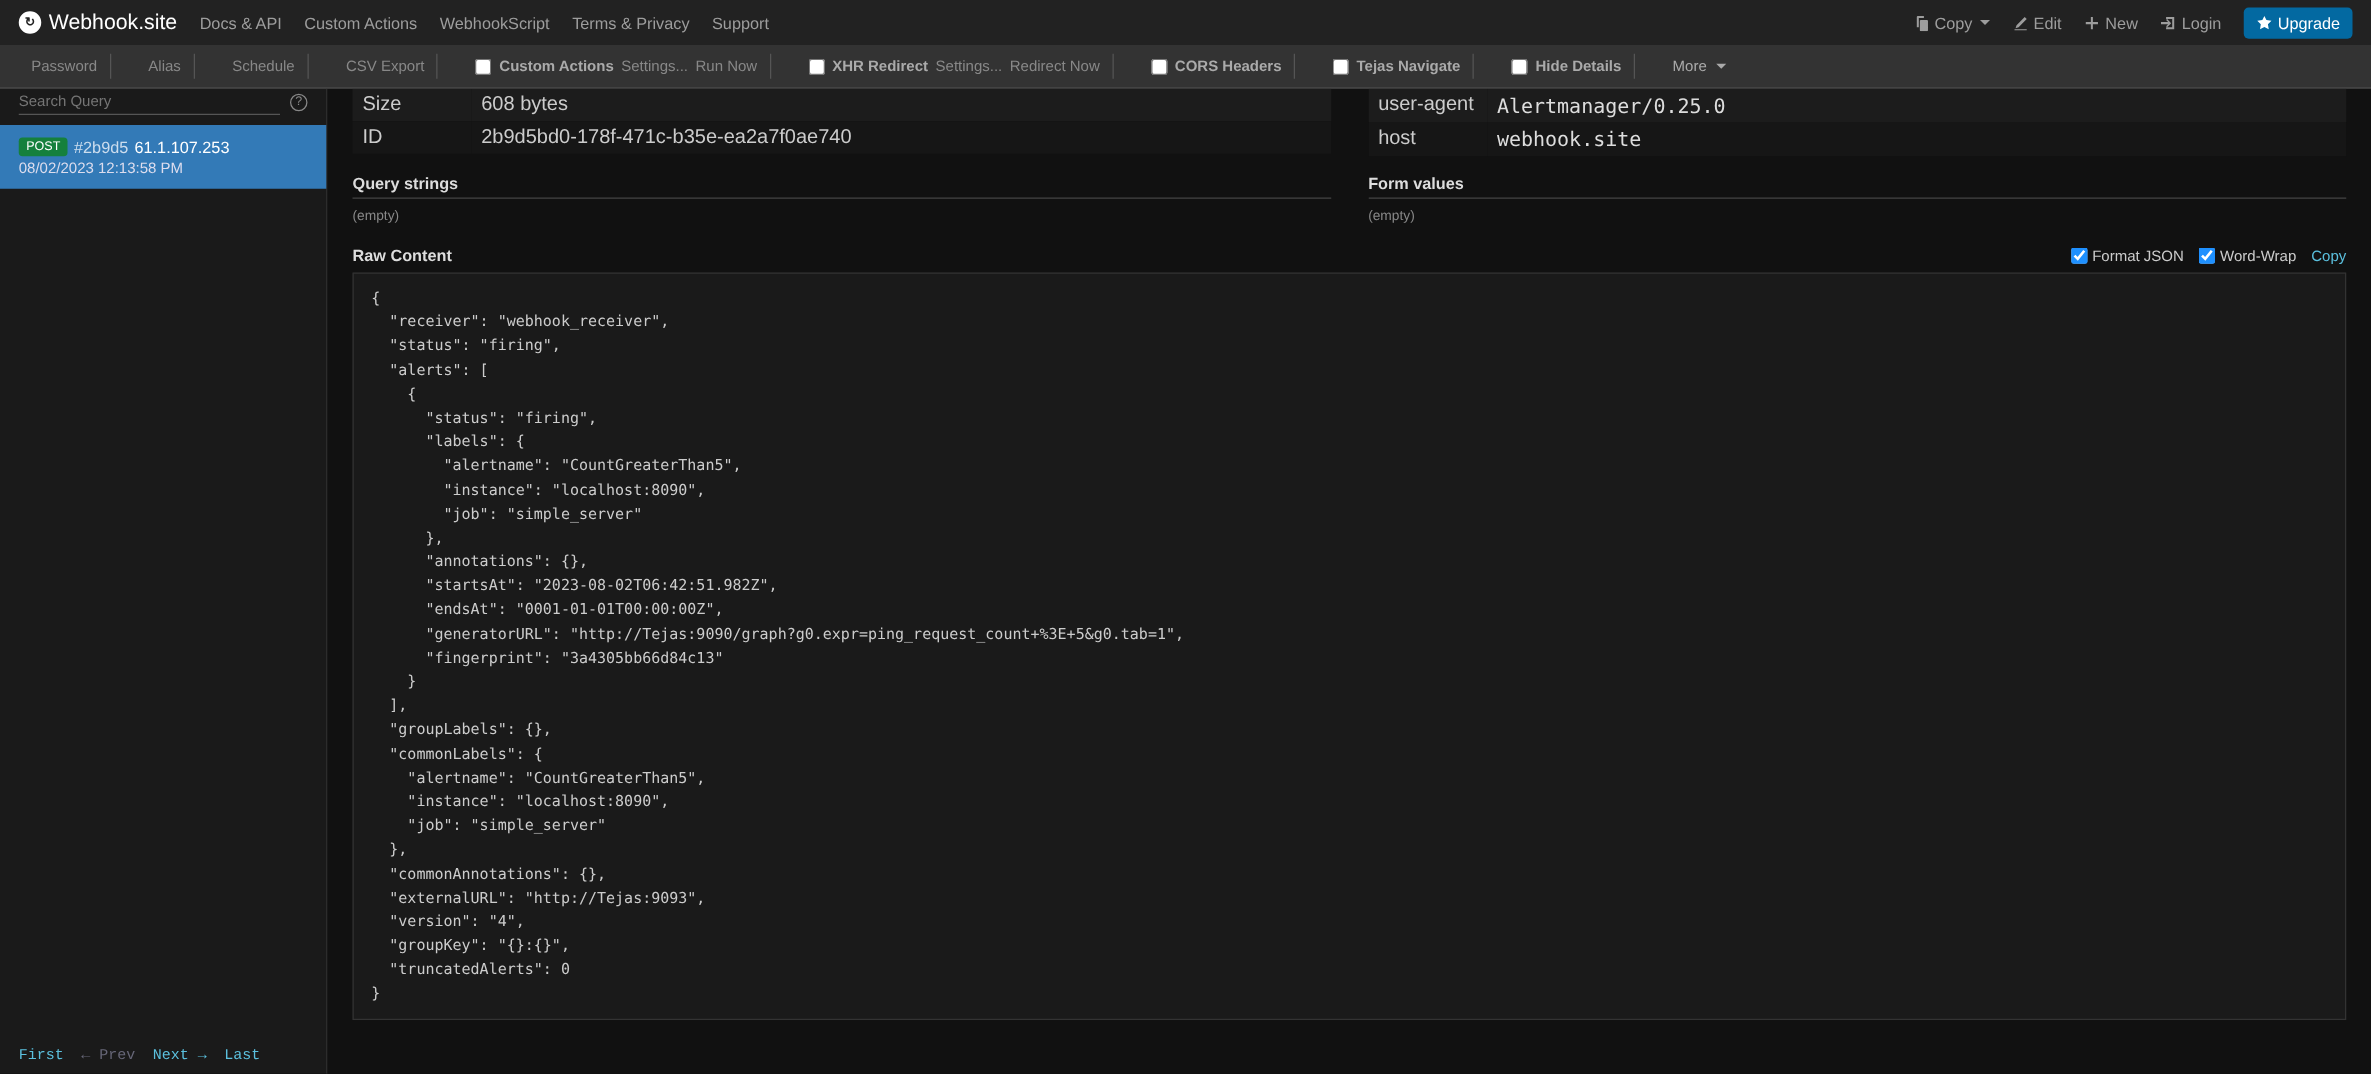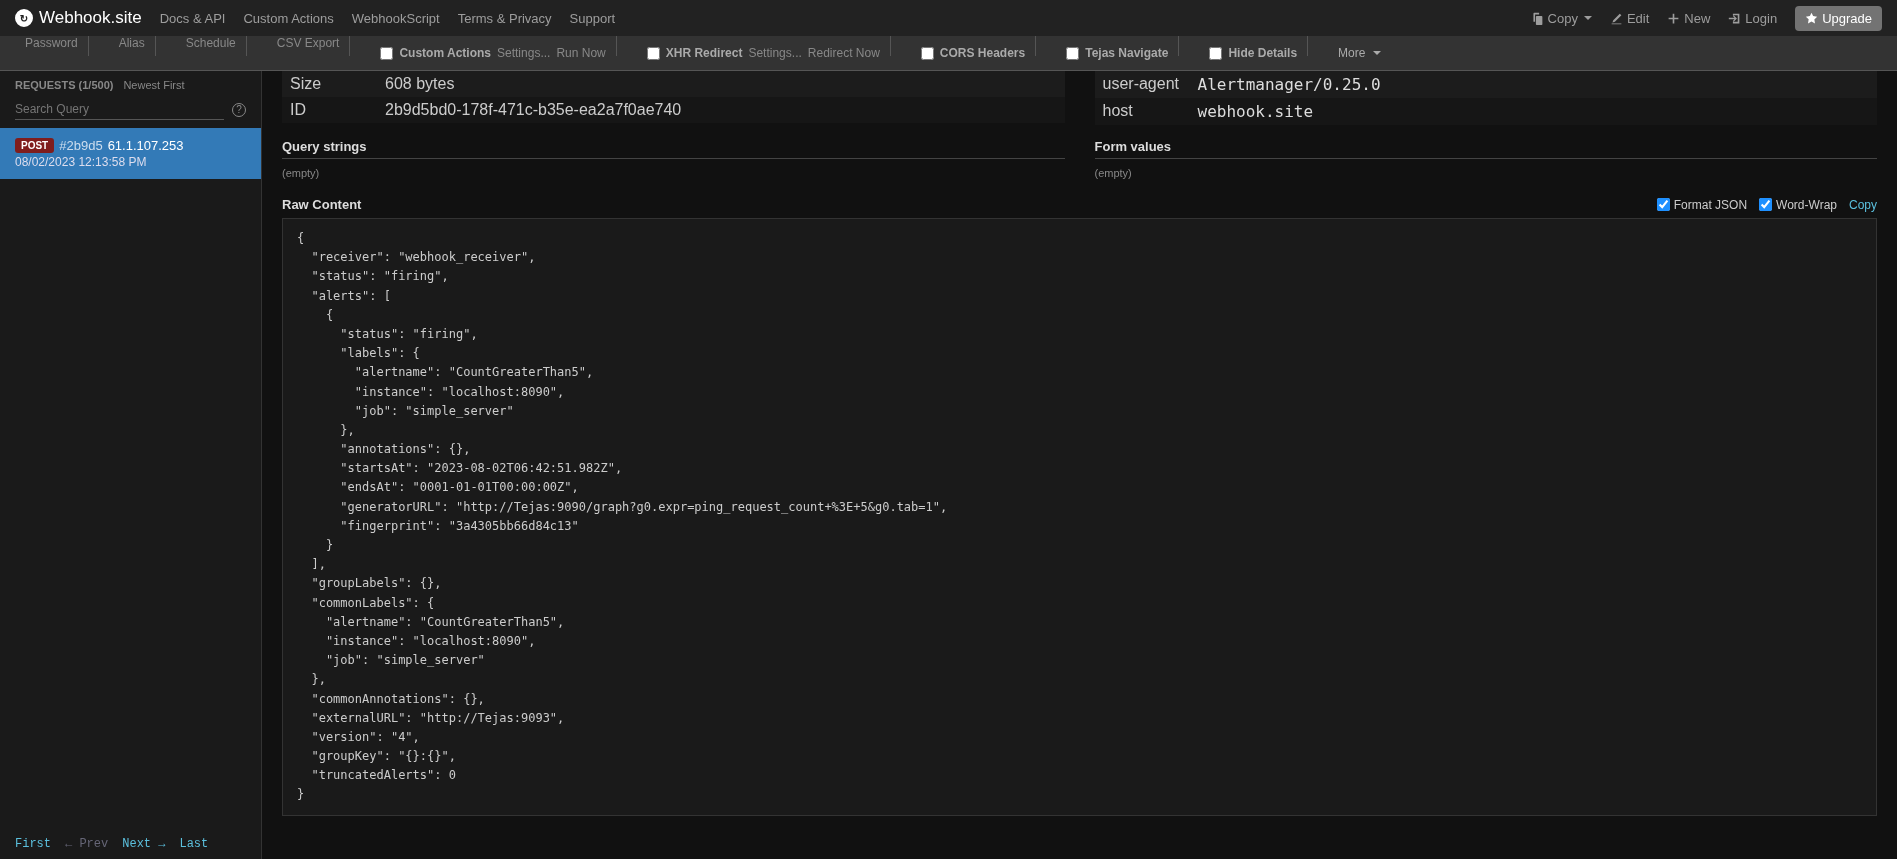--- a/index.html
+++ b/index.html
@@ -28,29 +28,29 @@
   color: #fff; font-size: 17px; font-weight: 500;
 }
 .brand-icon {
   width: 18px; height: 18px; border: 2px solid #fff; border-radius: 50%;
   display: flex; align-items: center; justify-content: center;
   font-size: 10px; font-weight: bold; background: #fff; color: #222;
 }
 .nav-link { color: #9d9d9d; font-size: 13px; cursor: pointer; }
 .nav-btn { color: #9d9d9d; display: flex; align-items: center; gap: 4px; cursor: pointer; }
 .btn-upgrade {
-  background: #737373; color: #fff; padding: 5px 10px; border-radius: 4px;
+  background: #0369a1; color: #fff; padding: 5px 10px; border-radius: 4px;
   display: flex; align-items: center; gap: 4px; font-size: 13px;
 }
 .caret { display: inline-block; width: 0; height: 0; border-left: 4px solid transparent; border-right: 4px solid transparent; border-top: 4px solid currentColor; margin-left: 2px; }
 
 .subbar {
   background: #333;
   height: 35px;
-  display: flex; 
+  display: flex; align-items: center;
   padding: 0 15px;
   border-bottom: 1px solid #555;
   gap: 0;
 }
 .subbar > * { padding: 0 10px; }
 .subbar a { color: #888; font-size: 12px; }
 .sub-sep { border-left: 1px solid #555; height: 20px; }
 .sub-item { display: flex; align-items: center; gap: 6px; font-size: 12px; color: #aaa; }
 .sub-item input[type=checkbox] { accent-color: #555; }
 
@@ -75,21 +75,21 @@
 .help-icon {
   width: 14px; height: 14px; border: 1px solid #888; border-radius: 50%;
   display: flex; align-items: center; justify-content: center;
   font-size: 10px; color: #888; cursor: pointer;
 }
 .request-item {
   background: #337ab7; color: #fff; padding: 10px 15px; cursor: pointer;
 }
 .req-line1 { display: flex; align-items: center; gap: 5px; font-size: 13px; }
 .badge {
-  background: #7f1d1d; color: #fff; font-size: 10px; font-weight: bold;
+  background: #15803d; color: #fff; font-size: 10px; font-weight: normal;
   padding: 2px 6px; border-radius: 3px;
 }
 .req-hash { color: #cde; }
 .req-ip { color: #fff; }
 .req-date { font-size: 12px; color: #dde; margin-top: 2px; }
 .sb-spacer { flex: 1; }
 .sb-pagination {
   padding: 8px 15px; display: flex; gap: 14px; font-size: 12px; font-family: Liberation Mono, monospace;
 }
 .sb-pagination a { color: #5bc0de; cursor: pointer; }
@@ -216,24 +216,20 @@
   </div>
   <div class="sub-sep"></div>
   <div class="sub-item">
     <span>More</span>
     <span class="caret"></span>
   </div>
 </div>
 
 <div class="main">
   <div class="sidebar">
-    <div class="sb-header">
-      <span class="title">REQUESTS (1/500)</span>
-      <span class="newest">Newest First</span>
-    </div>
     <div class="sb-search">
       <input type="text" placeholder="Search Query" style="">
       <span class="help-icon">?</span>
     </div>
     <div class="request-item">
       <div class="req-line1">
         <span class="badge">POST</span>
         <span class="req-hash">#2b9d5</span>
         <span class="req-ip">61.1.107.253</span>
       </div>

